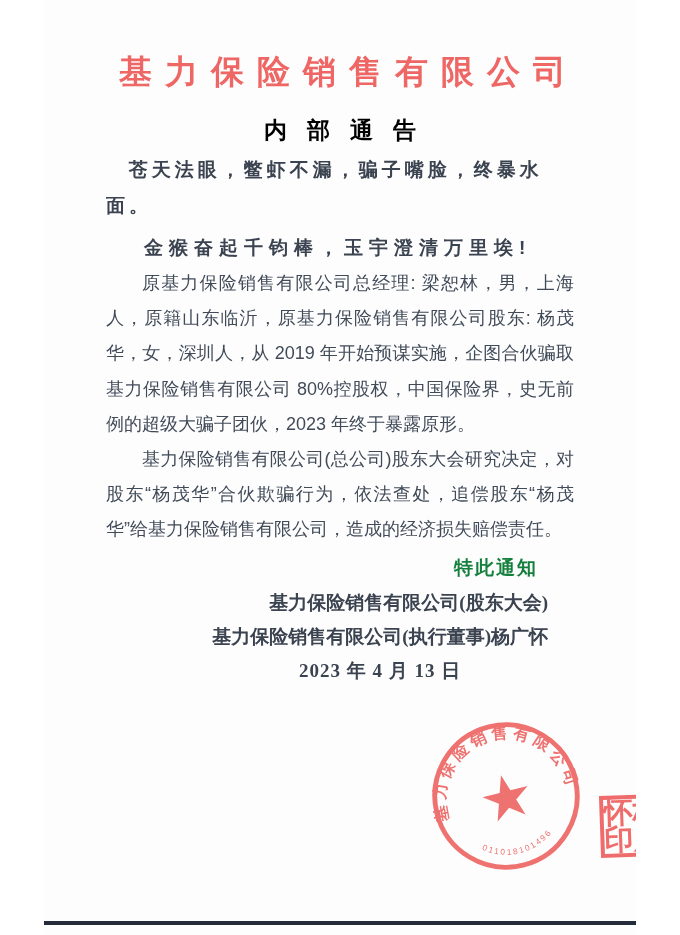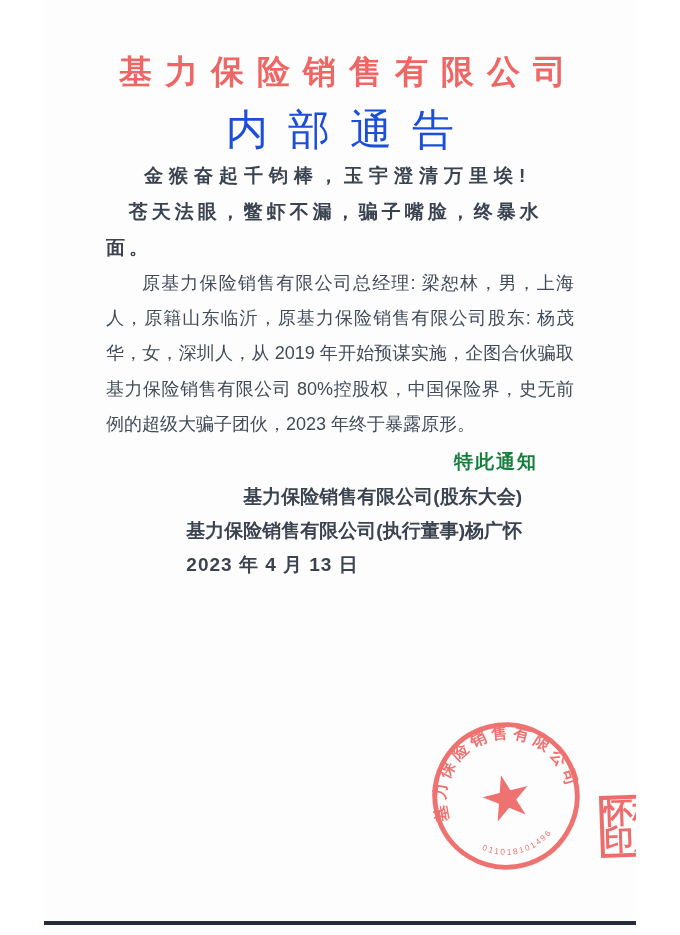--- a/index.html
+++ b/index.html
@@ -29,24 +29,24 @@
     line-height: 44px;
     color: #ee6765;
     letter-spacing: 13px;
     text-indent: 13px; 
     white-space: nowrap;
   }
 
   .doc-subtitle {
     margin-top: 14px;
     text-align: center;
-    font-size: 42px;
-    font-weight: normal;
+    font-size: 23px;
+    font-weight: bold;
     line-height: 44px;
-    color: #1d4ed8;
+    color: #000000;
     letter-spacing: 20px;
     text-indent: 20px;
   }
 
   .slogan {
     font-size: 19px;
     font-weight: bold;
     line-height: 36px;
     color: #3a434f;
   }
@@ -74,34 +74,35 @@
     font-size: 19px;
     font-weight: bold;
     line-height: 36px;
     letter-spacing: 2px;
     color: #15803d;
   }
 
   .sig-block {
     width: max-content;
     margin-left: auto;
-    margin-right: 52px;
+    margin-right: 26px;
     text-align: right;
+    font-family: Liberation Serif, serif;
   }
   .sig-line {
     font-size: 19px;
     font-weight: bold;
     line-height: 34px;
     color: #3a434f;
   }
   .date-line {
     font-size: 19px;
     font-weight: bold;
     line-height: 34px;
-    text-align: left;
+    text-align: center;
     color: #3a434f;
     letter-spacing: 1px;
   }
 
   
   .round-seal {
     position: absolute;
     left: 384px;
     top: 718px;
     width: 156px;
@@ -148,24 +149,25 @@
 </style>
 </head>
 <body>
 
 <div class="page">
   <div class="content">
 
     <div class="doc-title">基力保险销售有限公司</div>
     <div class="doc-subtitle">内部通告</div>
 
+    <div class="slogan slogan-2">苍天法眼，鳖虾不漏，骗子嘴脸，终暴水面。</div>
     <div class="slogan slogan-1">金猴奋起千钧棒，玉宇澄清万里埃!</div>
-    <div class="slogan slogan-2">苍天法眼，鳖虾不漏，骗子嘴脸，终暴水面。</div>
 
     <p class="body-para">原基力保险销售有限公司总经理: 梁恕林，男，上海人，原籍山东临沂，原基力保险销售有限公司股东: 杨茂华，女，深圳人，从 2019 年开始预谋实施，企图合伙骗取基力保险销售有限公司 80%控股权，中国保险界，史无前例的超级大骗子团伙，2023 年终于暴露原形。</p>
+    <p class="body-para">基力保险销售有限公司(总公司)股东大会研究决定，对股东“杨茂华”合伙欺骗行为，依法查处，追偿股东“杨茂华”给基力保险销售有限公司，造成的经济损失赔偿责任。</p>
 
     <div class="closing-line">特此通知</div>
 
     <div class="sig-block">
       <div class="sig-line">基力保险销售有限公司(股东大会)</div>
       <div class="sig-line">基力保险销售有限公司(执行董事)杨广怀</div>
       <div class="date-line">2023 年 4 月 13 日</div>
     </div>
   </div>
 

